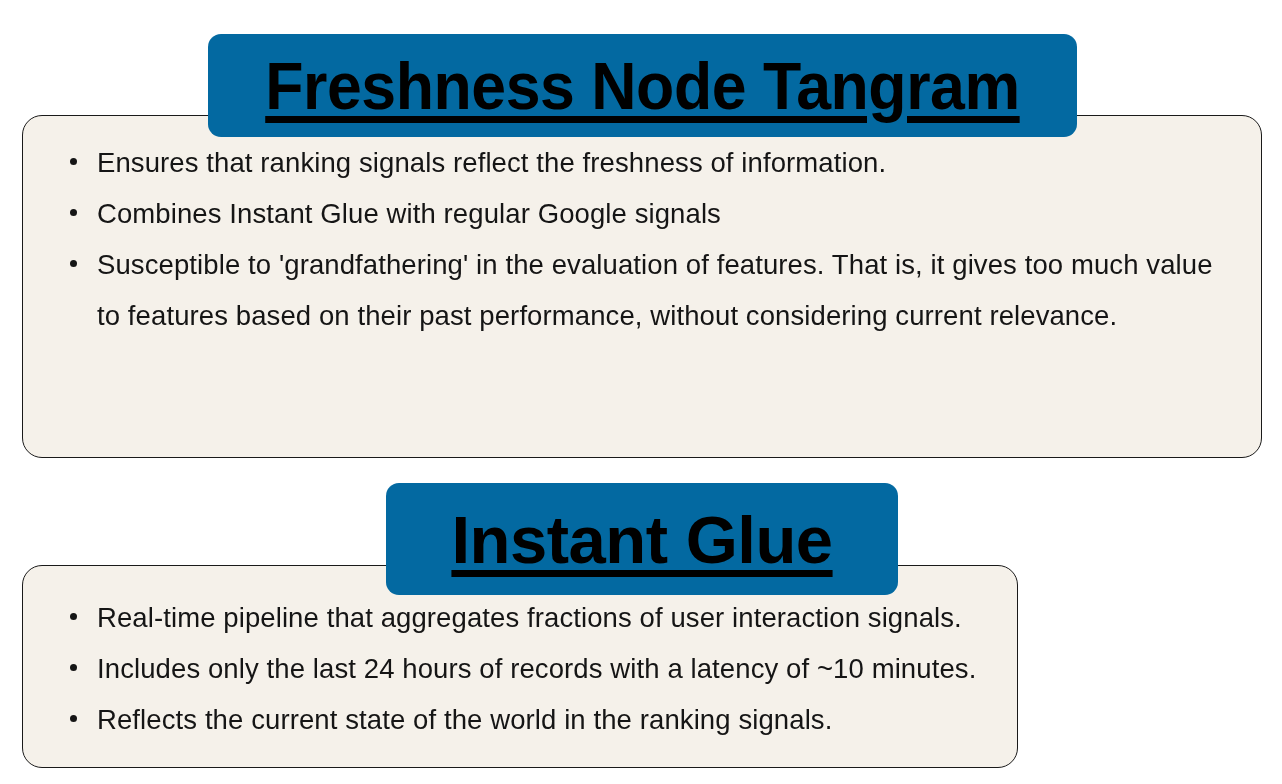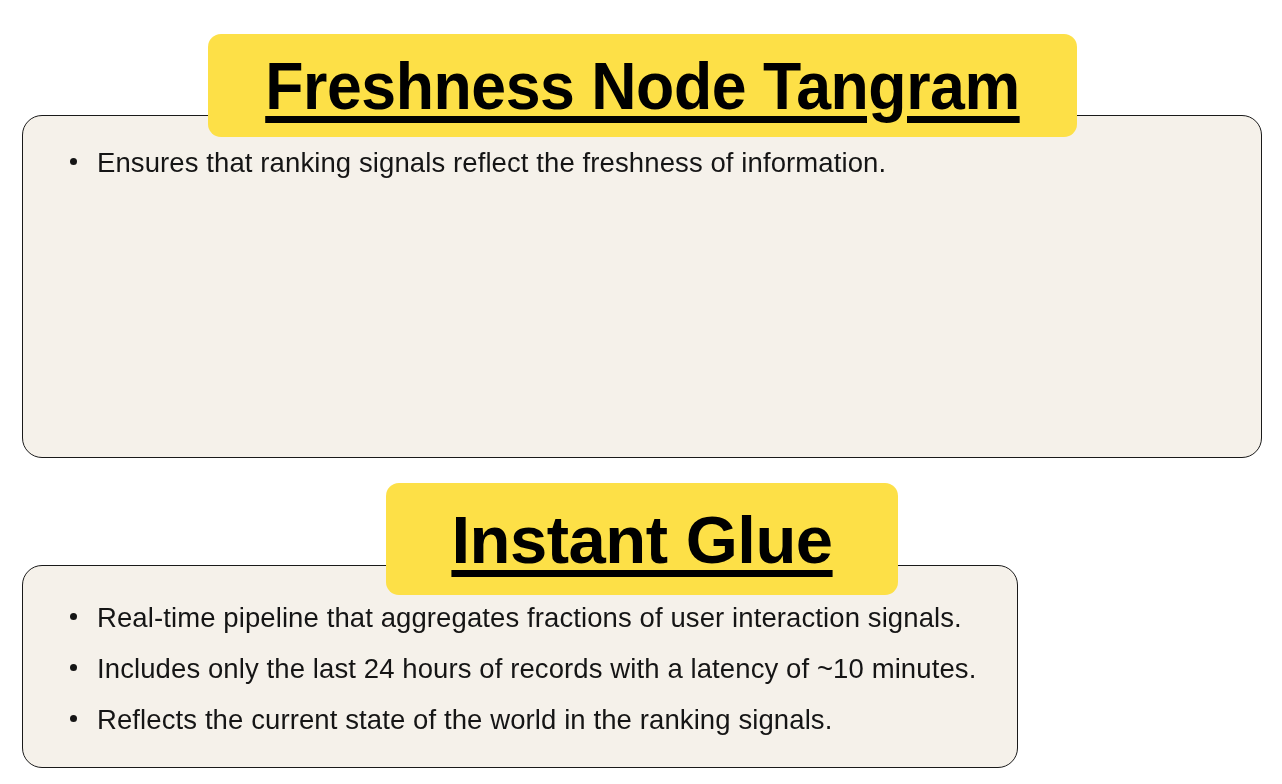--- a/index.html
+++ b/index.html
@@ -73,21 +73,21 @@
     top: 21px;
     width: 7px;
     height: 7px;
     border-radius: 50%;
     background: #151515;
   }
 
   
   .badge {
     position: absolute;
-    background: #fde047;
+    background: #0369a1;
     border-radius: 13px;
     z-index: 5;
     display: flex;
     align-items: center;
     justify-content: center;
     box-sizing: border-box;
   }
   #badge-top {
     left: 208px;
     top: 34px;
@@ -129,20 +129,28 @@
 <body>
 
 <div class="slide">
 
   <div class="card" id="card-top">
     <ul class="bullet-list">
       <li class="bullet-item">
         <span class="dot"></span>
         <span>Ensures that ranking signals reflect the freshness of information.</span>
       </li>
+      <li class="bullet-item">
+        <span class="dot"></span>
+        <span>Combines Instant Glue with regular Google signals</span>
+      </li>
+      <li class="bullet-item">
+        <span class="dot"></span>
+        <span>Susceptible to 'grandfathering' in the evaluation of features. That is, it gives too much value to features based on their past performance, without considering current relevance.</span>
+      </li>
     </ul>
   </div>
 
   <div class="badge" id="badge-top">
     <span class="badge-title">Freshness Node Tangram</span>
   </div>
 
   <div class="card" id="card-bottom">
     <ul class="bullet-list">
       <li class="bullet-item">

